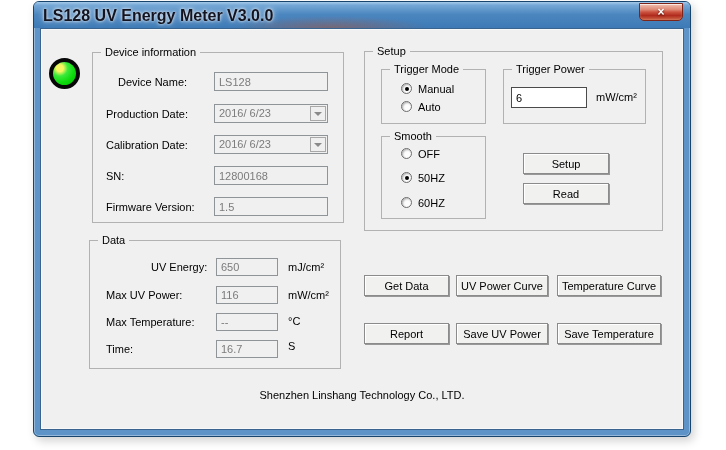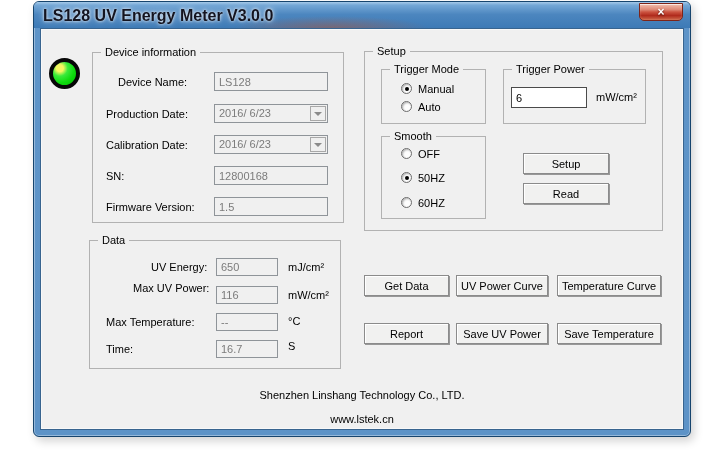--- a/index.html
+++ b/index.html
@@ -148,36 +148,35 @@
     <div class="btn" style="left:489px; top:151px; width:86px; height:21px;">Setup</div>
     <div class="btn" style="left:489px; top:181px; width:86px; height:21px;">Read</div>
 
     <div class="group" style="left:55px; top:238px; width:252px; height:129px;">
       <span class="legend">Data</span>
     </div>
     <span class="flabel" style="left:72px; top:259px;margin-left:45px;">UV Energy:</span>
     <input class="dis-input" style="left: 182px; top: 256px; width: 62px; height: 18px;" readonly="" value="650">
     <span class="unit" style="left:254px; top:259px;">mJ/cm²</span>
 
-    <span class="flabel" style="left:72px; top:280px;margin-left:27px;">Max UV Power:</span>
+    <span class="flabel" style="left:72px; top:287px;">Max UV Power:</span>
     <input class="dis-input" style="left: 182px; top: 284px; width: 62px; height: 18px;" readonly="" value="116">
     <span class="unit" style="left:254px; top:287px;">mW/cm²</span>
 
     <span class="flabel" style="left:72px; top:314px;">Max Temperature:</span>
     <input class="dis-input" style="left: 182px; top: 311px; width: 62px; height: 18px;" readonly="" value="--">
     <span class="unit" style="left:254px; top:313px;">°C</span>
 
     <span class="flabel" style="left:72px; top:341px;">Time:</span>
     <input class="dis-input" style="left: 182px; top: 338px; width: 62px; height: 18px;" readonly="" value="16.7">
     <span class="unit" style="left:254px; top:338px;">S</span>
 
     <div class="btn" style="left:330px; top:273px; width:85px;  height:21px;">Get Data</div>
     <div class="btn" style="left:422px; top:273px; width:92px;  height:21px;">UV Power Curve</div>
     <div class="btn" style="left:523px; top:273px; width:104px; height:21px;">Temperature Curve</div>
     <div class="btn" style="left:330px; top:321px; width:85px;  height:21px;">Report</div>
     <div class="btn" style="left:422px; top:321px; width:92px;  height:21px;">Save UV Power</div>
     <div class="btn" style="left:523px; top:321px; width:104px; height:21px;">Save Temperature</div>
 
     <div class="footer-line" style="top:387px;">Shenzhen Linshang Technology Co., LTD.</div>
-    <div class="footer-line" style="top:411px;">www.lstek.cn</div>
 
   </div>
 </div>
 
 </body></html>

